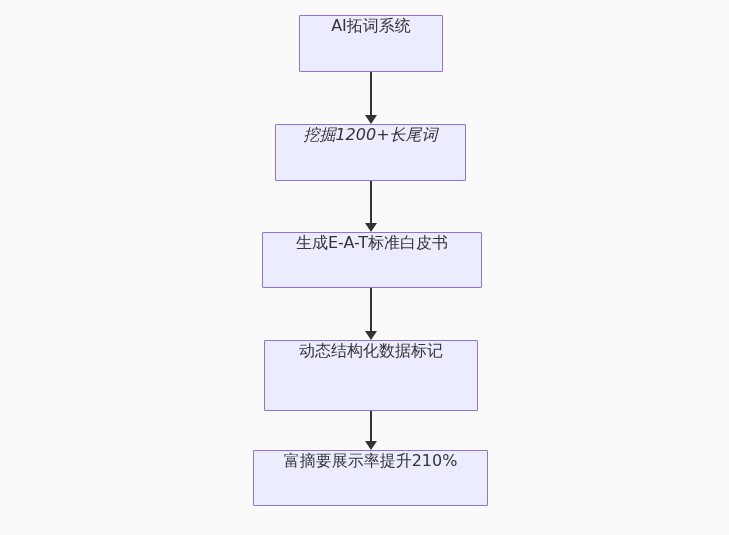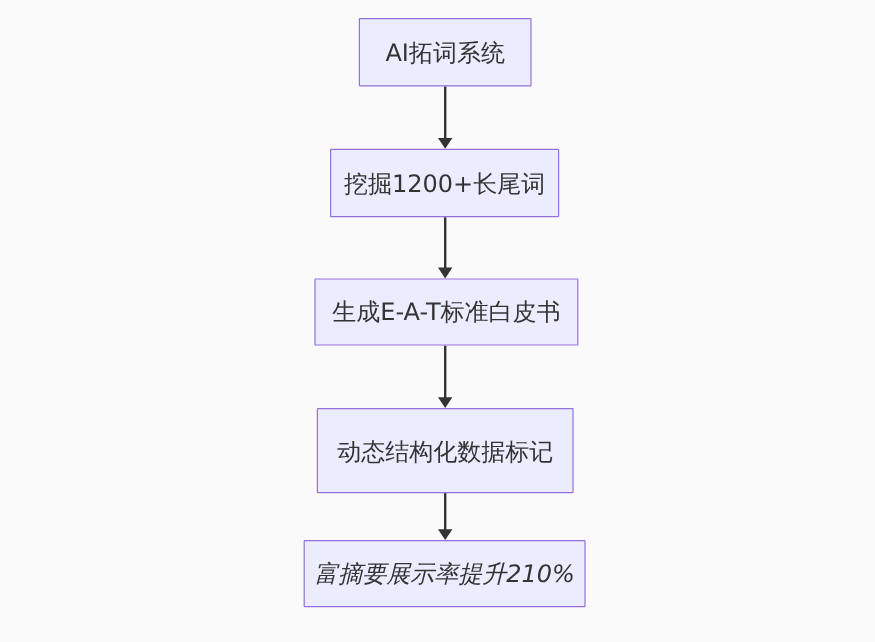--- a/index.html
+++ b/index.html
@@ -21,36 +21,36 @@
   }
   .edges {
     position: absolute;
     left: 0; top: 0;
     width: 729px; height: 535px;
     pointer-events: none;
   }
   .node {
     position: absolute;
     display: flex;
-    align-items: center;
+    align-items: flex-start;
     justify-content: center;
     background: var(--node-fill);
     border: 1px solid var(--node-border);
     border-radius: 1px;
     color: var(--text);
-    font-size: 20px;
+    font-size: 16px;
     line-height: 1.2;
     white-space: nowrap;
     text-align: center;
   }
   .node-1 { left: 299px; top: 15px;  width: 144px; height: 57px; }
-  .node-2 { left: 275px; top: 124px; width: 191px; height: 57px; }
+  .node-2 { left: 275px; top: 124px; width: 191px; height: 57px; font-style: italic; }
   .node-3 { left: 262px; top: 232px; width: 220px; height: 56px; }
   .node-4 { left: 264px; top: 340px; width: 214px; height: 71px; }
-  .node-5 { left: 253px; top: 450px; width: 235px; height: 56px; font-style: italic; }
+  .node-5 { left: 253px; top: 450px; width: 235px; height: 56px; }
 </style>
 </head>
 <body>
 
 <div class="canvas">
 
   <svg class="edges" width="729" height="535" viewBox="0 0 729 535" xmlns="http://www.w3.org/2000/svg">
     <g>
       <line x1="371" y1="72" x2="371" y2="116" stroke-width="2" stroke="#333333"></line>
       <polygon points="365,115 377,115 371,124" fill="#333333"></polygon>

